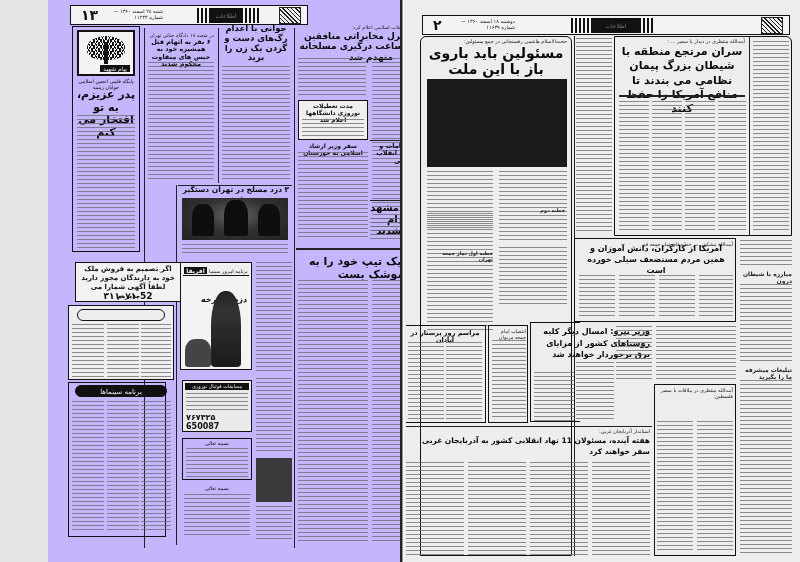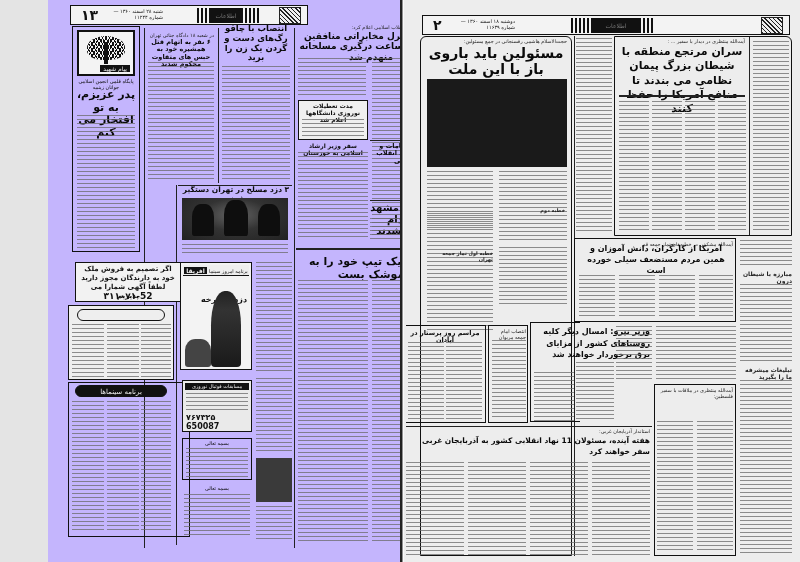--- a/index.html
+++ b/index.html
@@ -59,21 +59,21 @@
     </div>
     <div class="head small" style="left:2px;top:52px;width:62px;font-size:5px;">پایگاه قلمی انجمن اسلامی جوانان زینبیه</div>
     <div class="head" style="left:2px;top:62px;width:62px;font-size:11px;">پدر عزیزم، به تو افتخار می کنم</div>
     <div class="txt" style="left:4px;top:88px;width:58px;height:134px;"></div>
   </div>
 
   <div class="kicker" style="left:100px;top:32px;width:66px;">در شعبه ۱۸ دادگاه جنائی تهران</div>
   <div class="head" style="left:100px;top:39px;width:66px;font-size:6.5px;">۶ نفر به اتهام قتل همشیره خود به حبس های متفاوت محکوم شدند</div>
   <div class="txt" style="left:100px;top:62px;width:66px;height:118px;"></div>
 
-  <div class="head" style="left:173px;top:24px;width:70px;font-size:8.5px;">انتصاب با چاقو رگ‌های دست و گردن یک زن را برید</div>
+  <div class="head" style="left:173px;top:24px;width:70px;font-size:8.5px;">جوانی با اعدام رگ‌های دست و گردن یک زن را برید</div>
   <div class="txt" style="left:174px;top:66px;width:68px;height:114px;"></div>
 
   <div class="kicker" style="left:250px;top:24px;width:146px;">ستاد مرکزی کمیته انقلاب اسلامی اعلام کرد:</div>
   <div class="head" style="left:250px;top:31px;width:146px;font-size:9px;">مرکز کنترل مخابراتی منافقین پس از ۲ ساعت درگیری مسلحانه منهدم شد</div>
   <div class="txt" style="left:250px;top:58px;width:68px;height:40px;"></div>
   <div class="txt" style="left:324px;top:58px;width:72px;height:180px;"></div>
 
   <div class="box" style="left:250px;top:100px;width:70px;height:40px;background:#efefef;">
     <div class="head" style="left:2px;top:2px;width:64px;font-size:6px;">مدت تعطیلات نوروزی دانشگاهها اعلام شد</div>
     <div class="txt" style="left:3px;top:18px;width:62px;height:18px;"></div>
@@ -108,21 +108,21 @@
     <div class="abs" style="left:3px;top:28px;width:98px;font-size:9px;">۳۱۱۰۷۱-52</div>
   </div>
 
   <div class="box" style="left:20px;top:305px;width:106px;height:75px;background:#eee;">
     <div class="pill" style="left:8px;top:3px;width:88px;height:12px;background:#eee;color:#111;"></div>
     <div class="txt" style="left:3px;top:18px;width:32px;height:54px;"></div>
     <div class="txt" style="left:38px;top:18px;width:32px;height:54px;"></div>
     <div class="txt" style="left:72px;top:18px;width:30px;height:54px;"></div>
   </div>
 
-  <div class="box" style="left:20px;top:382px;width:122px;height:155px;">
+  <div class="box" style="left:20px;top:382px;width:98px;height:155px;">
     <div class="pill" style="left:6px;top:2px;width:92px;height:12px;line-height:12px;">برنامه سینماها</div>
     <div class="txt" style="left:3px;top:18px;width:32px;height:132px;"></div>
     <div class="txt" style="left:38px;top:18px;width:32px;height:132px;"></div>
     <div class="txt" style="left:72px;top:18px;width:30px;height:132px;"></div>
   </div>
 
   <div class="ad" style="left:132px;top:262px;width:72px;height:108px;background:#f3f3f3;">
     <div class="abs" style="left:2px;top:2px;width:66px;height:11px;background:#eee;border-bottom:1px solid #111;font-size:6px;line-height:11px;">
       <span class="small">برنامه امروز سینما</span>
       <span style="background:#111;color:#eee;padding:0 2px;">افریقا</span>

